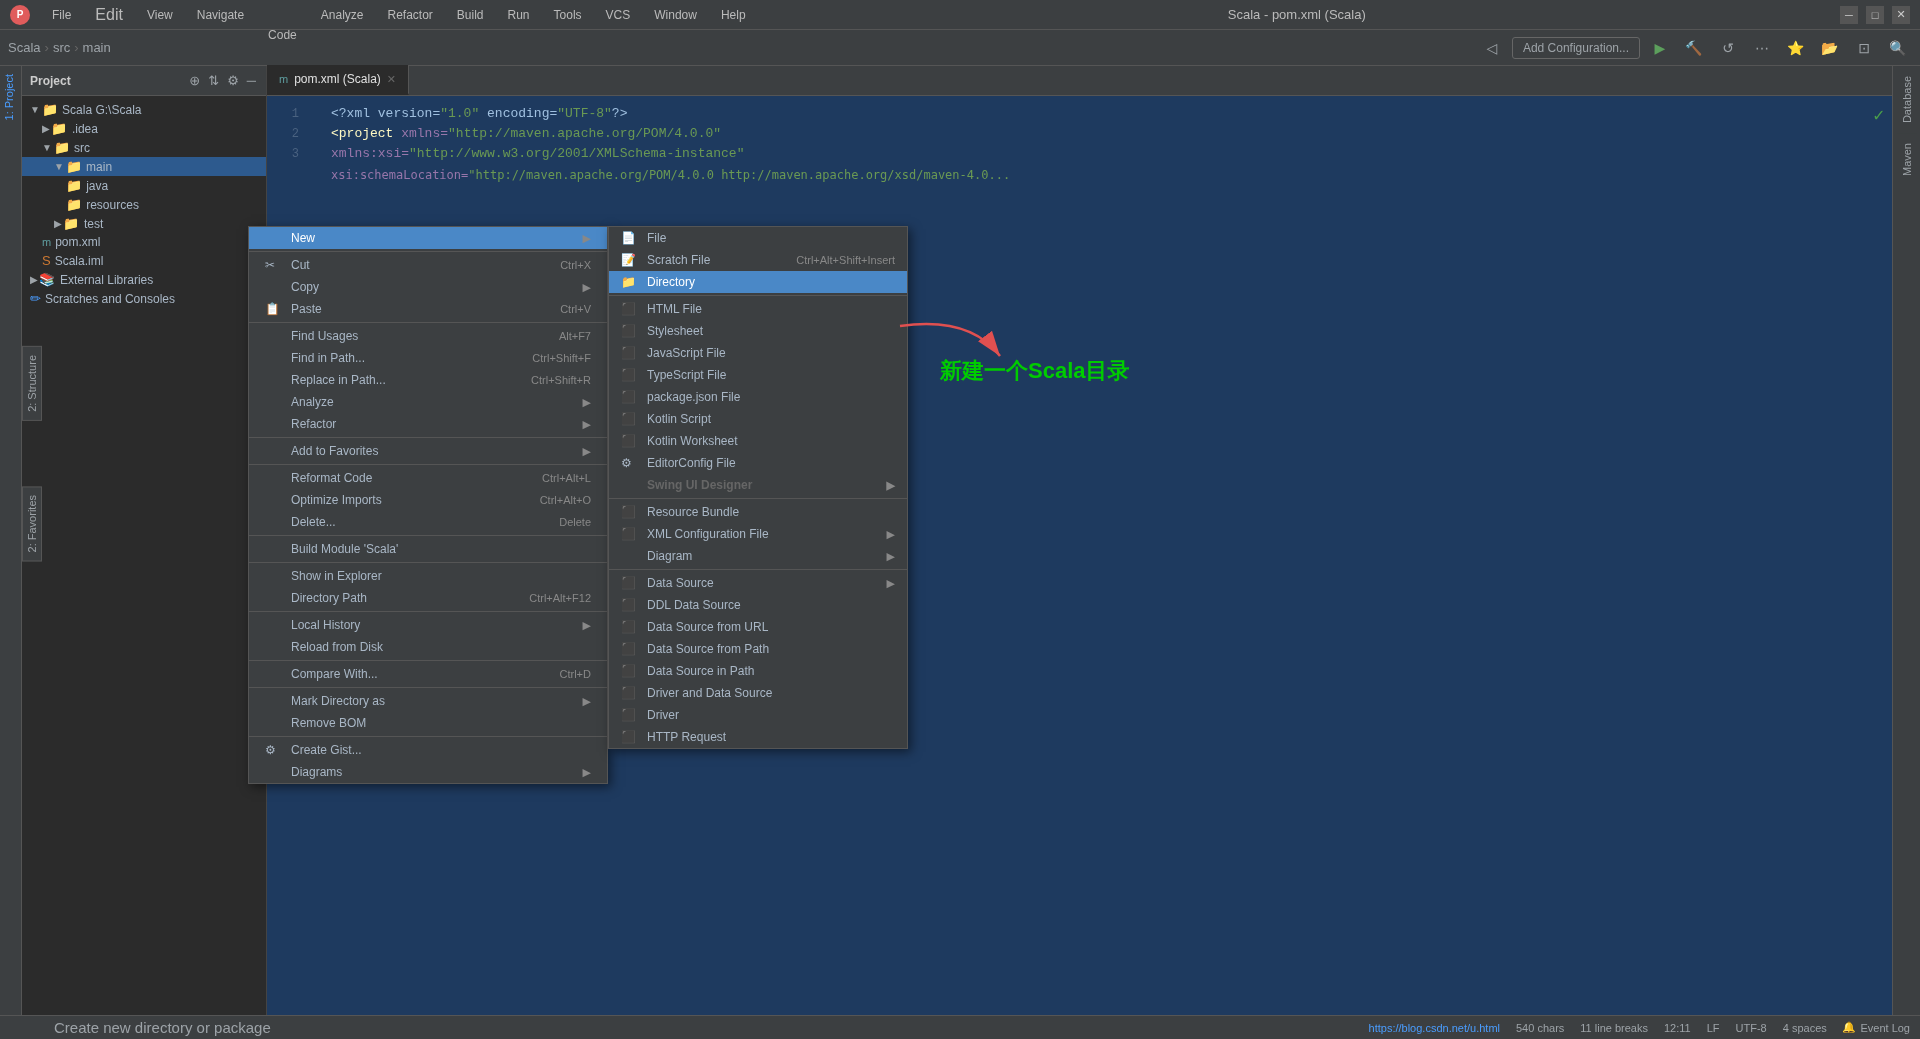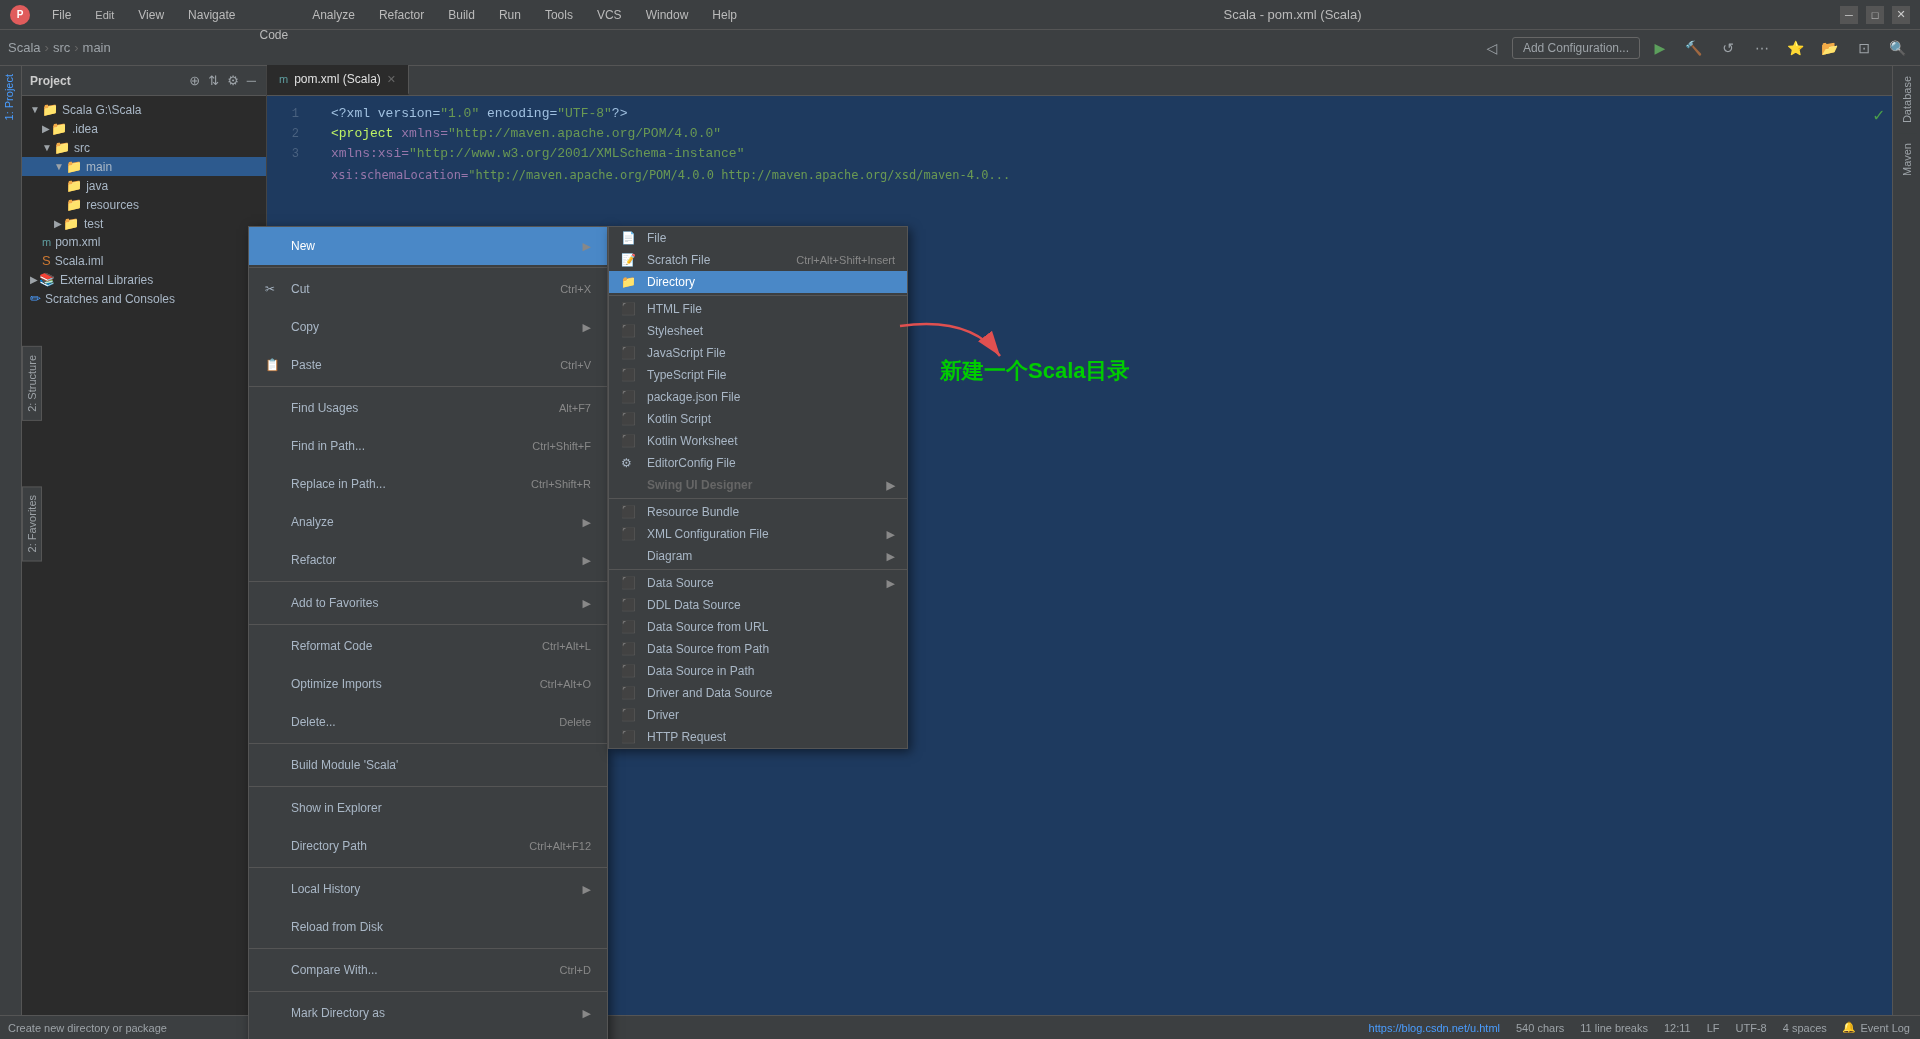--- a/index.html
+++ b/index.html
@@ -170,21 +170,21 @@
       width: 40px; text-align: right;
       color: #4a6280; font-size: 12px;
       line-height: 20px;
       padding-right: 8px;
     }
     .code-content {
       margin-left: 48px;
       line-height: 20px;
     }
     .xml-decl { color: #a0c0e0; }
-    .xml-tag { color: #bef264; text-align: center; }
+    .xml-tag { color: #fef9c3; text-align: center; }
     .xml-attr { color: #9876aa; }
     .xml-val { color: #6a9953; }
     .xml-text { color: #a9b7c6; }
 
     
     .editor-check {
       position: absolute;
       right: 8px; top: 8px;
       color: #4a9f4a;
       font-size: 18px;
@@ -211,21 +211,21 @@
       top: 160px;
       width: 360px;
       background: #3c3f41;
       border: 1px solid #555;
       box-shadow: 3px 3px 10px rgba(0,0,0,0.5);
       z-index: 100;
     }
     .ctx-item {
       display: flex;
       align-items: center;
-      padding: 12px 16px;
+      padding: 4px 16px;
       cursor: pointer;
       font-size: 12px;
       color: #a9b7c6;
       position: relative;
     }
     .ctx-item.highlighted-blue { background: #4a88c7; color: #fff; }
     .ctx-separator { height: 1px; background: #555; margin: 2px 0; }
     .ctx-item-icon { width: 20px; margin-right: 6px; font-size: 12px; }
     .ctx-item-label { flex: 1; }
     .ctx-item-shortcut { color: #888; font-size: 11px; margin-left: auto; }
@@ -314,21 +314,21 @@
     }
     .vert-tab.active { color: #4a9dff; }
   </style>
 </head>
 <body>
 
 <div class="title-bar">
   <div class="title-bar-left">
     <div class="app-logo">P</div>
     <span class="menu-item" style="font-size:12px;">File</span>
-    <span class="menu-item" style="font-size:11px;">Edit</span>
+    <span class="menu-item" style="font-size:16px;">Edit</span>
     <span class="menu-item" style="font-size:12px;">View</span>
     <span class="menu-item" style="font-size:12px;">Navigate</span>
     <span class="menu-item" style="font-size:12px;margin-top:40px;">Code</span>
     <span class="menu-item" style="font-size:12px;">Analyze</span>
     <span class="menu-item" style="font-size:12px;">Refactor</span>
     <span class="menu-item" style="font-size:12px;">Build</span>
     <span class="menu-item" style="font-size:12px;">Run</span>
     <span class="menu-item" style="font-size:12px;">Tools</span>
     <span class="menu-item" style="font-size:12px;">VCS</span>
     <span class="menu-item" style="font-size:12px;">Window</span>
@@ -742,15 +742,15 @@
   <span>12:11</span>
   <span>LF</span>
   <span>UTF-8</span>
   <span>4 spaces</span>
   <div class="status-item">
     <span>🔔</span>
     <span>Event Log</span>
   </div>
 
   <div style="position:absolute; bottom:0; left:0; width:315px; height:24px; background:#3c3f41; display:flex; align-items:center; padding:0 8px; border-top:1px solid #555;">
-    <span style="font-size:11px; color:#9da3a8;">Create new directory or package</span>
+    <span style="font-size:15px; color:#9da3a8;margin-left:46px;">Create new directory or package</span>
   </div>
 </div>
 
 </body></html>

